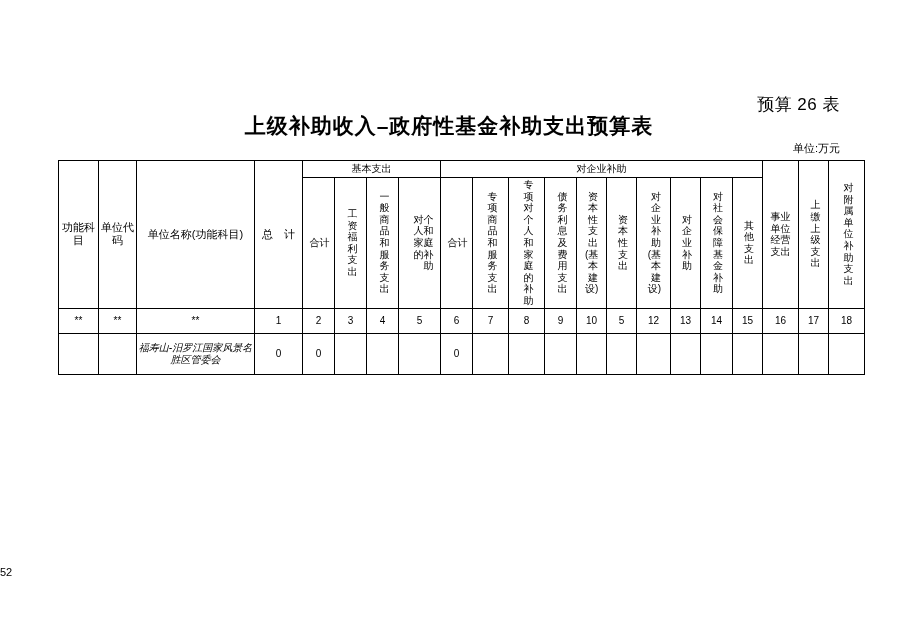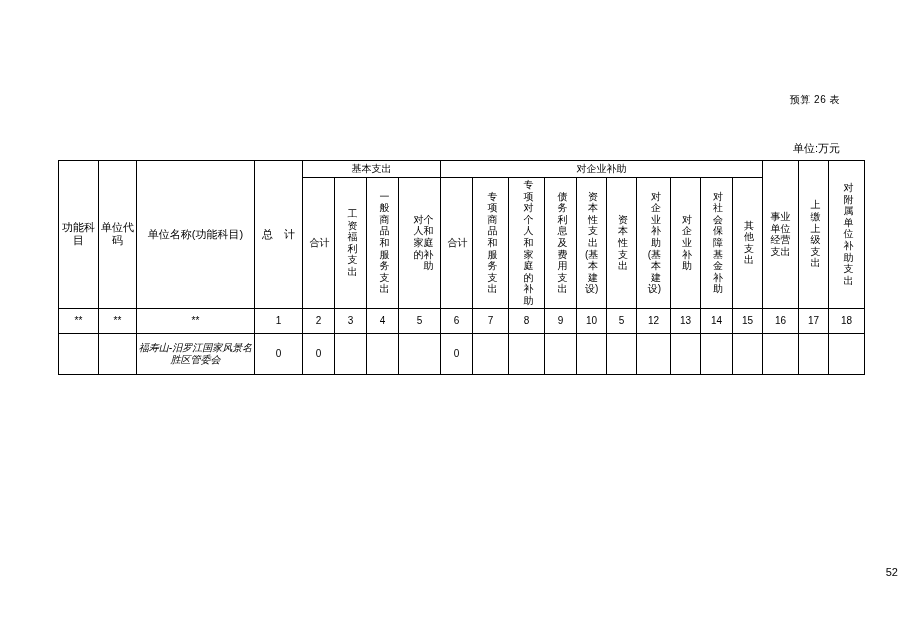--- a/index.html
+++ b/index.html
@@ -18,21 +18,21 @@
   .page {
     position: absolute;
     left: 0; top: 0;
     width: 898px;
     height: 635px;
   }
   .form-code {
     position: absolute;
     right: 58px;
     top: 93px;
-    font-size: 10px;
+    font-size: 17px;
     letter-spacing: 0.5px;
     white-space: nowrap;
   }
   .doc-title {
     position: absolute;
     left: 0;
     right: 0;
     top: 112px;
     text-align: center;
     font-size: 21px;
@@ -99,31 +99,32 @@
   }
   .cell-num {
     text-align: right;
     padding-right: 5px;
   }
   .page-number {
     position: absolute;
     left: 0;
     right: 0;
     top: 566px;
-    text-align: right;
+    text-align: left;
     font-size: 11px;
   }
 </style>
 </head>
 <body>
 
 <div class="page">
 
   <div class="form-code">预算 26 表</div>
 
+  <div class="doc-title">上级补助收入–政府性基金补助支出预算表</div>
 
   <div class="unit-note">单位:万元</div>
 
   <table class="budget">
     <colgroup>
       <col style="width:40px">
       <col style="width:38px">
       <col style="width:118px">
       <col style="width:48px">
       <col style="width:32px">

